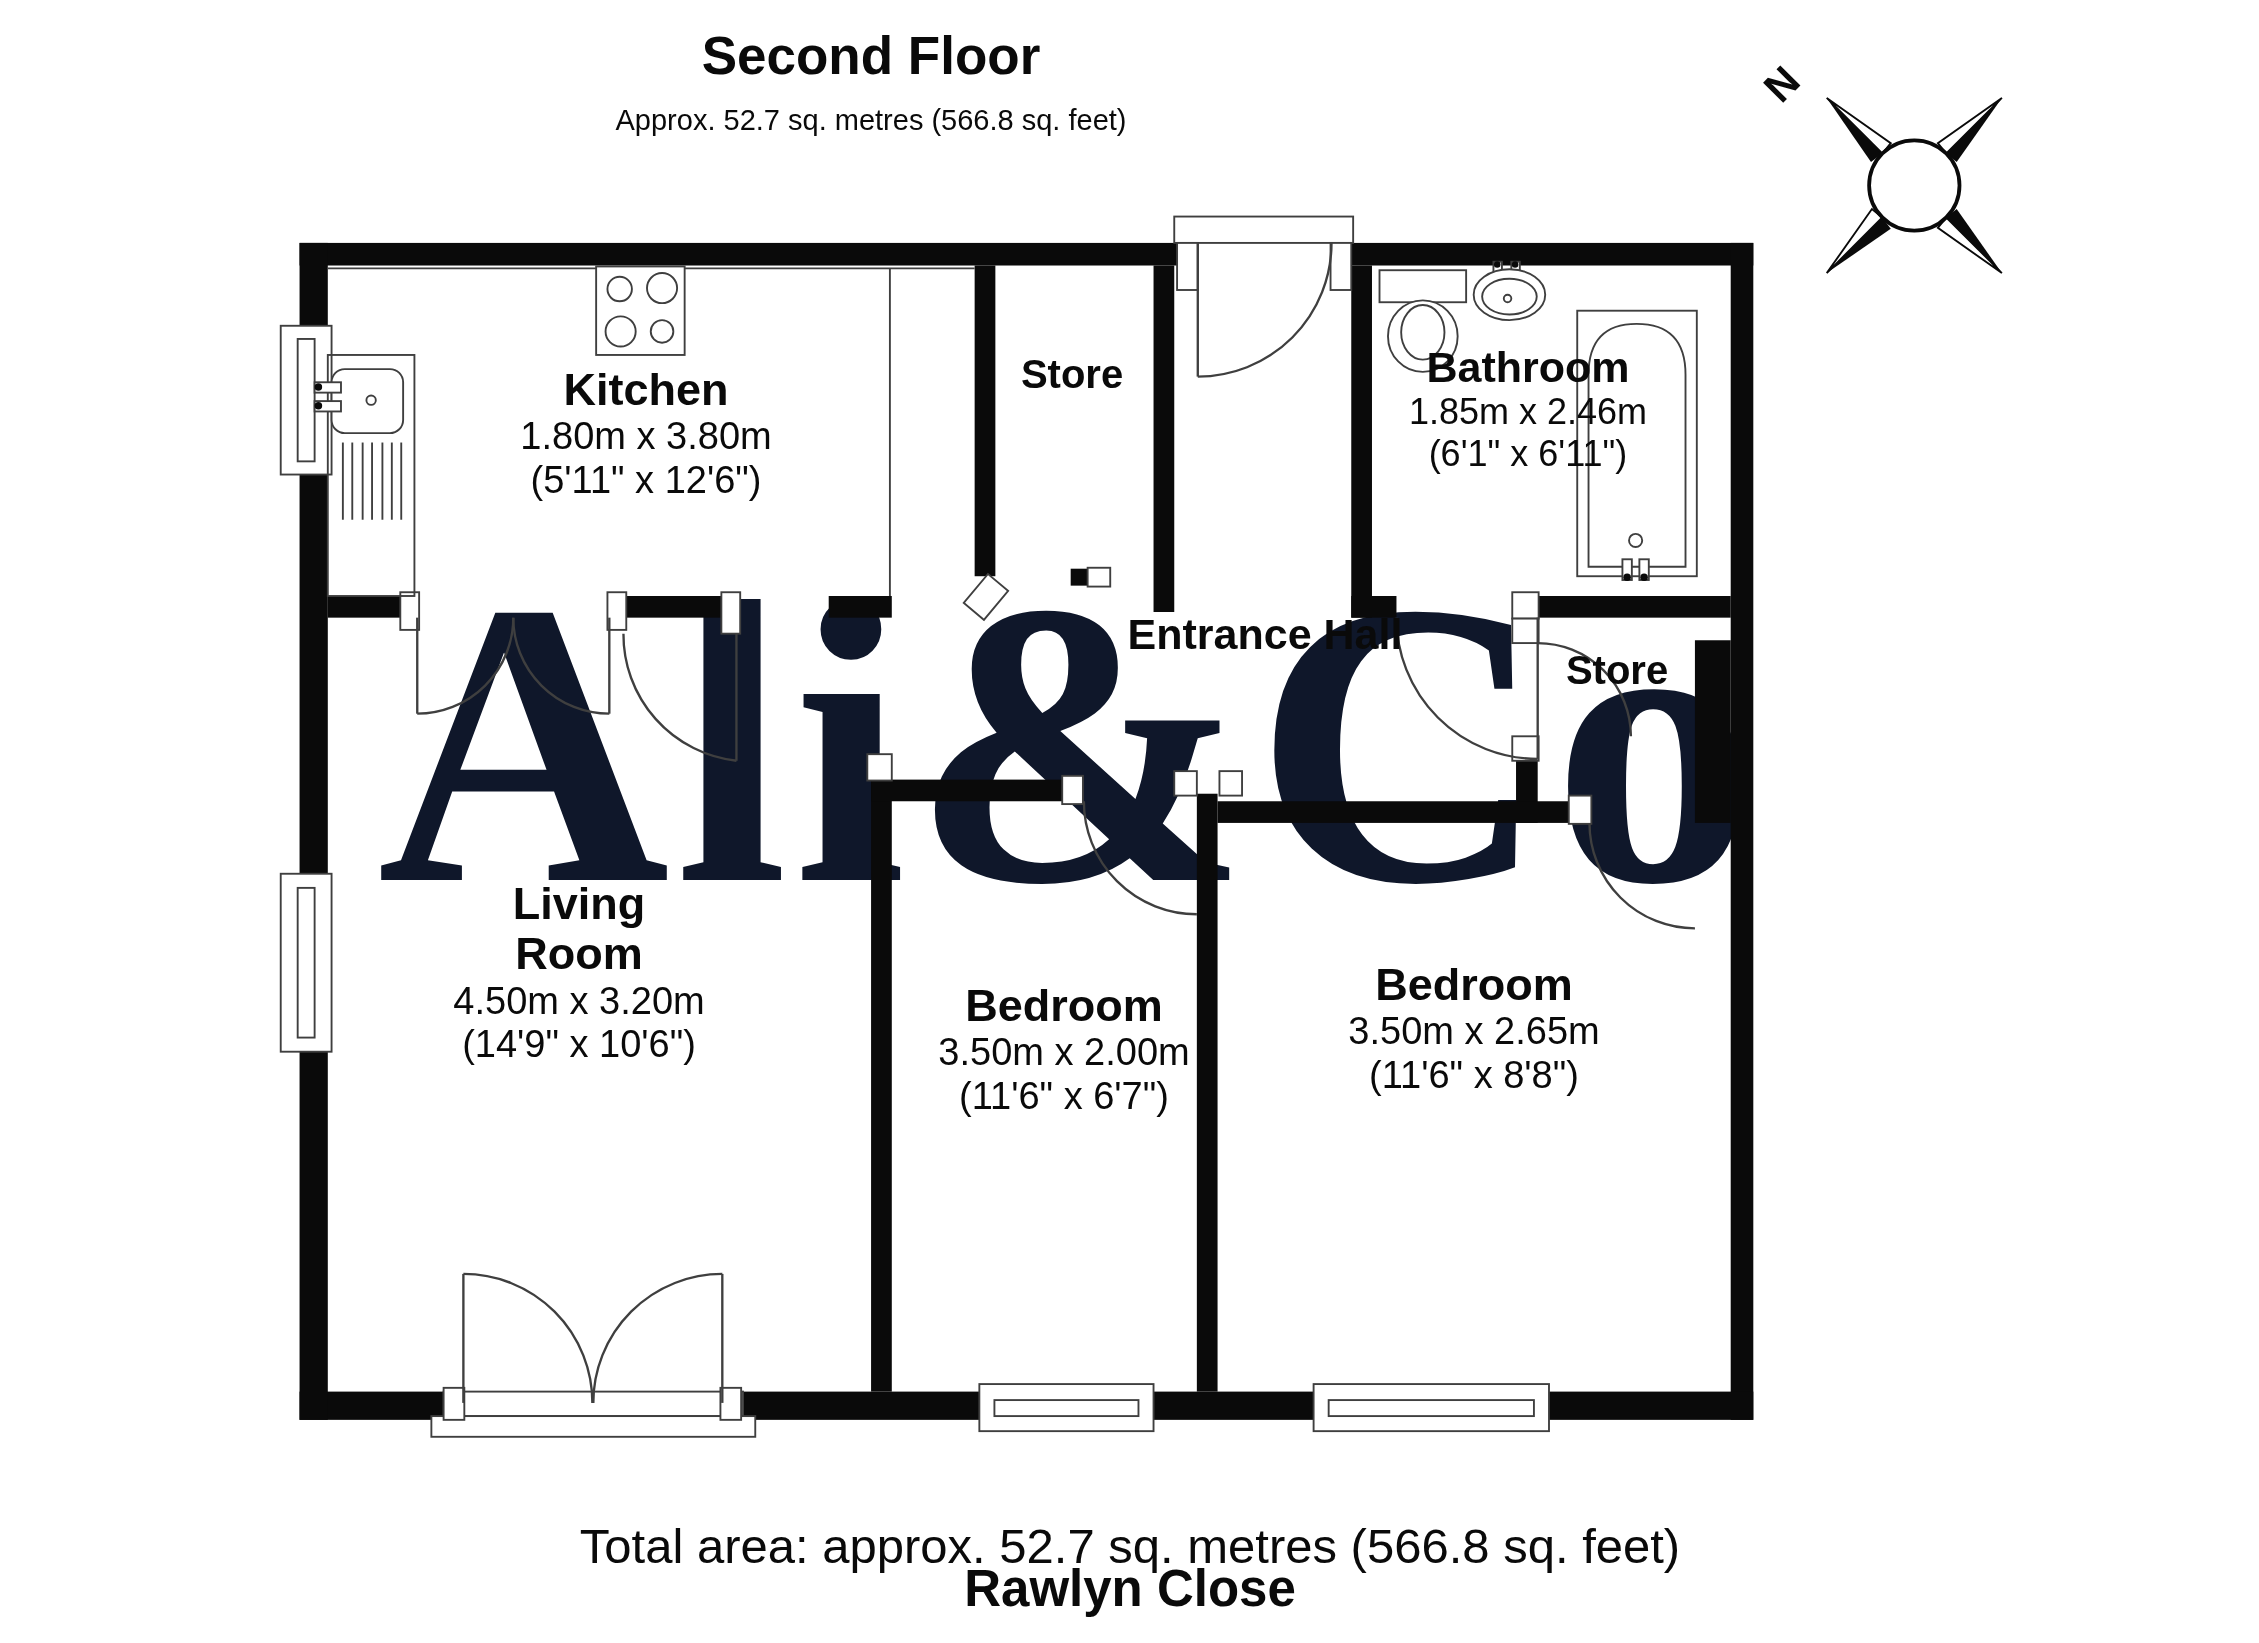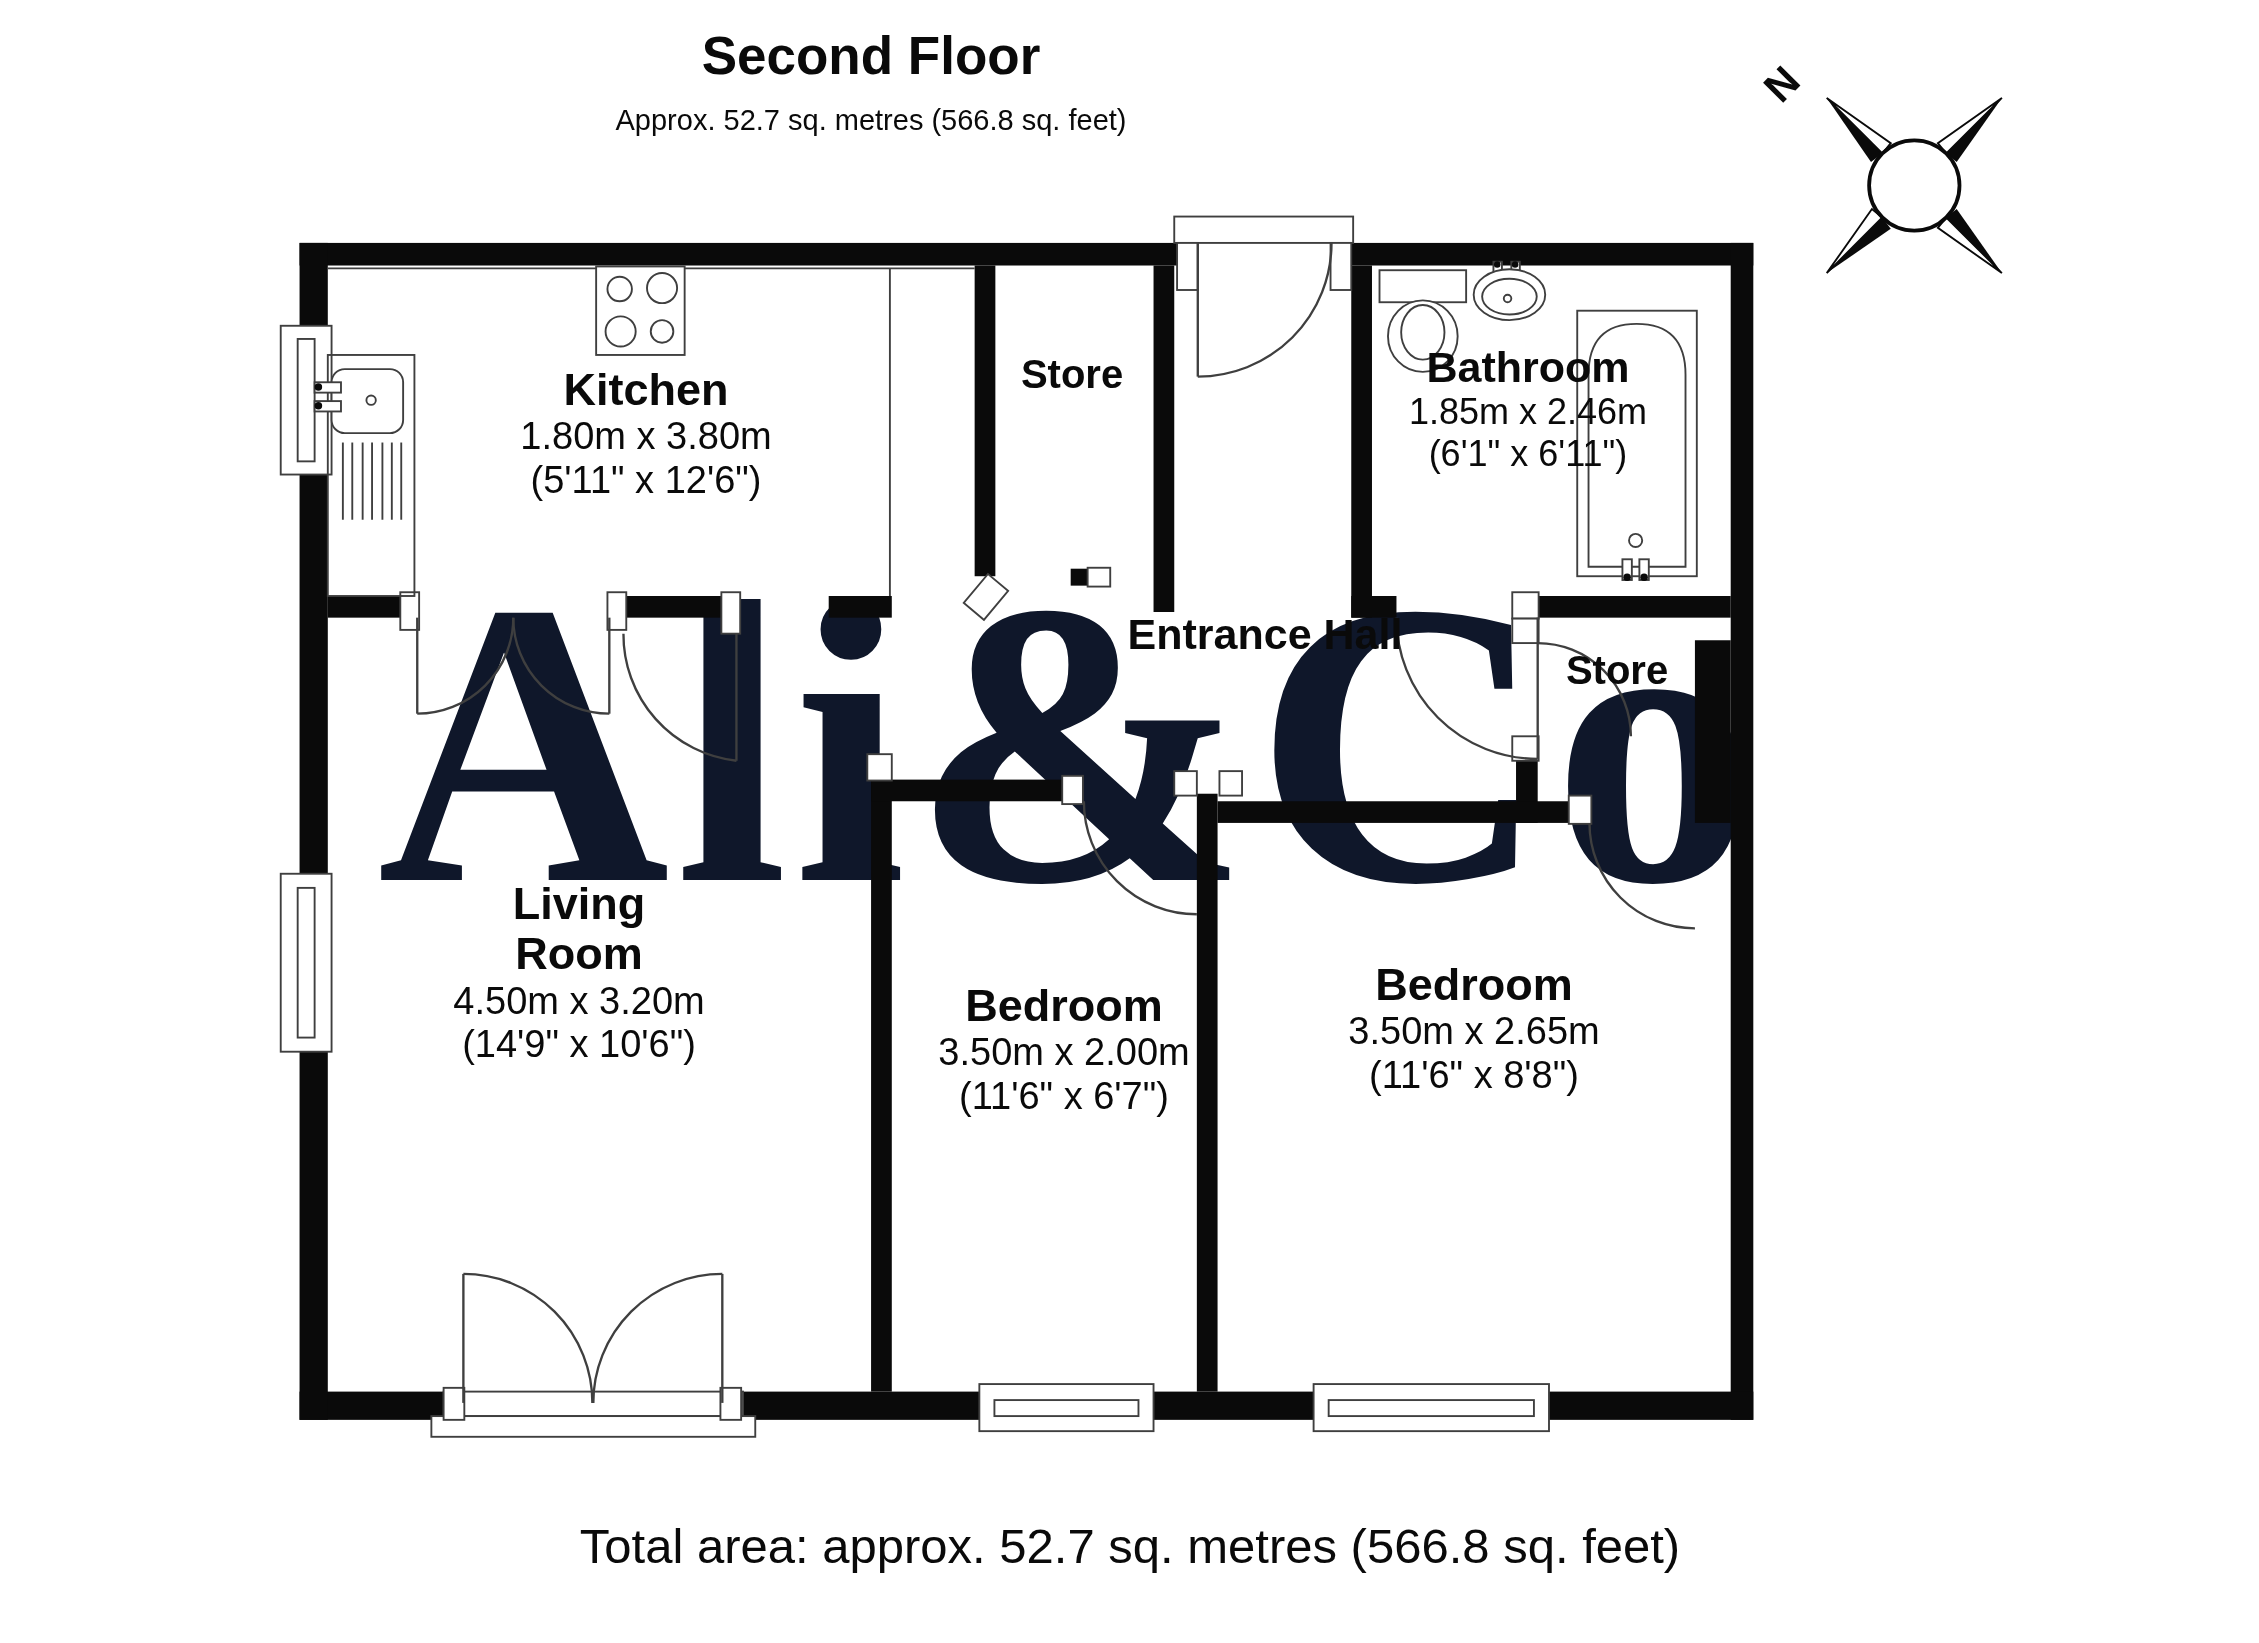--- a/index.html
+++ b/index.html
@@ -267,15 +267,18 @@
 
   <div class="lbl" style="left:1474px;top:960px;">
     <div class="rname">Bedroom</div>
     <div class="rdim">3.50m x 2.65m</div>
     <div class="rdim">(11'6" x 8'8")</div>
   </div>
 
   <div class="lbl" style="left:1130px;top:1493px;margin-top:25px;">
     <div class="footer-total">Total area: approx. 52.7 sq. metres (566.8 sq. feet)</div>
   </div>
+  <div class="lbl" style="left:1130px;top:1559px;">
+    <div class="footer-address">Rawlyn Close</div>
+  </div>
 
 </div>
 
 
 </body></html>

